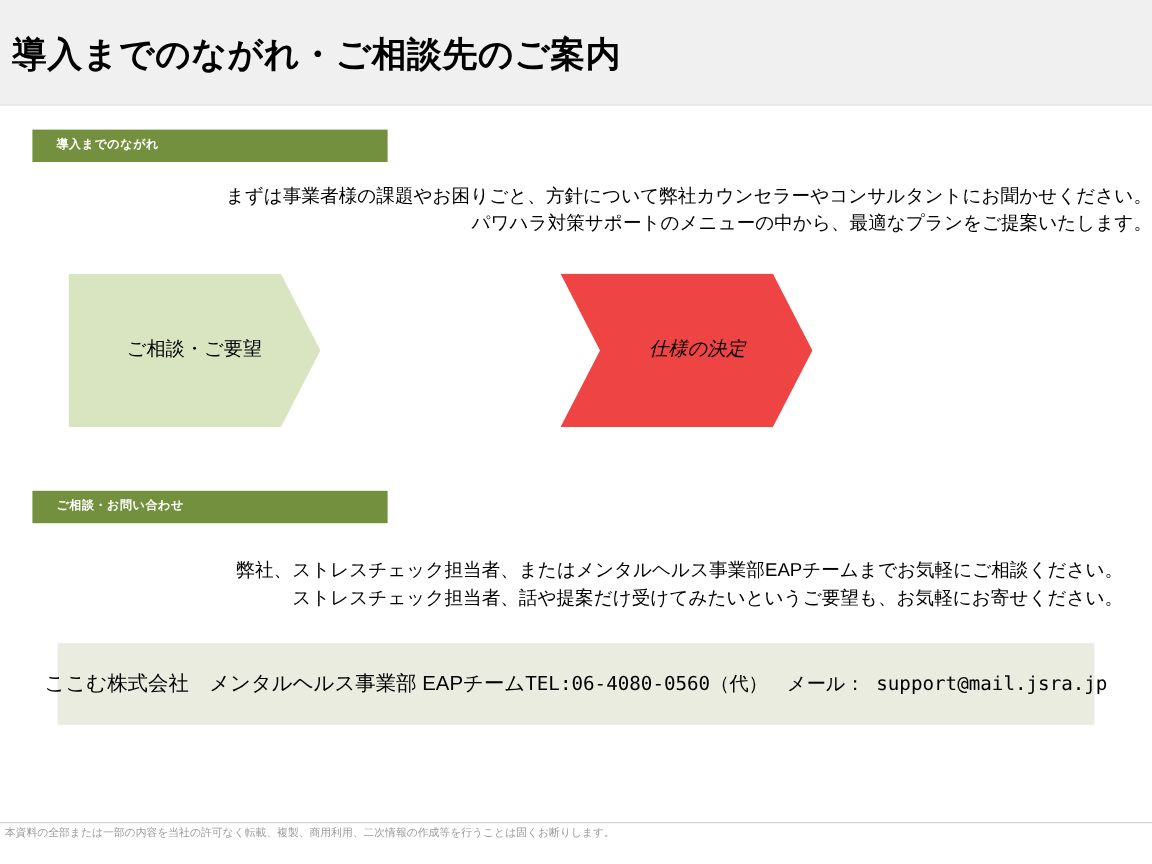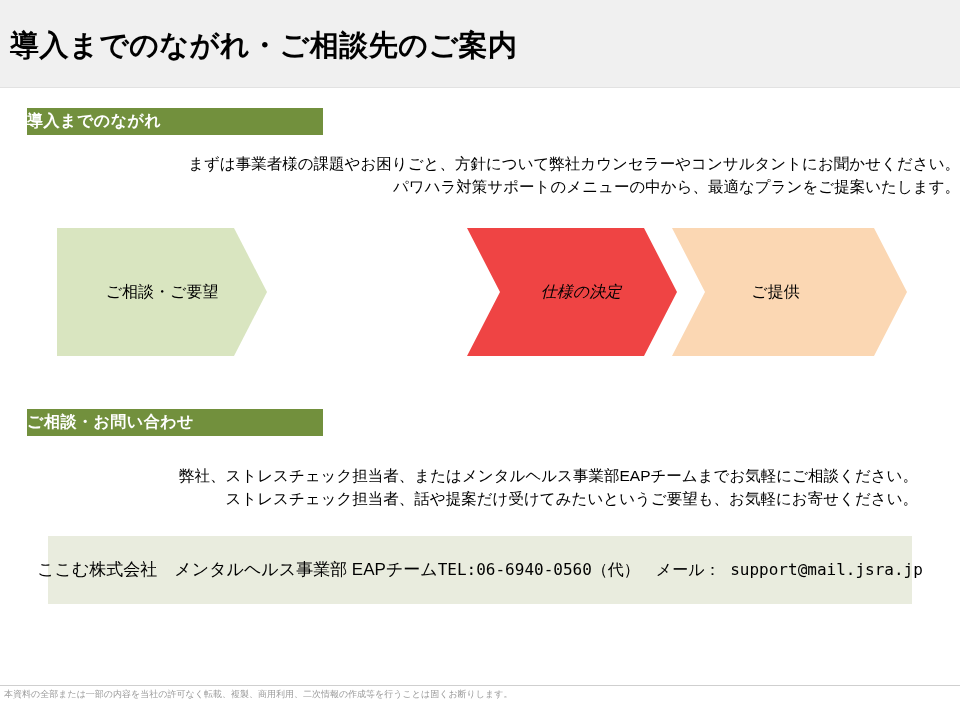--- a/index.html
+++ b/index.html
@@ -36,24 +36,24 @@
     letter-spacing: 0.5px;
     color: #000000;
     white-space: nowrap;
   }
 
   
   .section-bar {
     position: absolute;
     background: #72903d;
     color: #ffffff;
-    font-size: 16px;
+    font-size: 10px;
     font-weight: bold;
     line-height: 26px;
-    padding-left: 0;
+    padding-left: 20px;
     box-sizing: border-box;
     letter-spacing: 0.5px;
   }
   #section-bar-flow {
     left: 27px;
     top: 108px;
     width: 296px;
     height: 27px;
   }
   #section-bar-contact {
@@ -74,20 +74,21 @@
   }
   #flow-lead {
     left: 0;
     top: 152px;
     width: 960px;
   }
   #contact-lead {
     left: 0;
     top: 464px;
     width: 918px;
+    padding-left: 18px;
   }
   .lead > div { display: block; }
 
   
   .flow {
     position: absolute;
     left: 57px;
     top: 228px;
     width: 850px;
     height: 128px;
@@ -207,35 +208,30 @@
   <div class="chevron chev-1" style="background: rgb(217, 229, 192);">
     <span class="chev-label">
       <span>ご相談・ご要望</span>
     </span>
   </div>
   <div class="chevron chev-3" style="background: #ef4444; font-style: italic;">
     <span class="chev-label">
       <span>仕様の決定</span>
     </span>
   </div>
-  <div class="chevron chev-4" style="background: rgb(251, 215, 179);">
-    <span class="chev-label">
-      <span>ご提供</span>
-    </span>
-  </div>
 </div>
 
 <div class="section-bar" id="section-bar-contact" style="background: rgb(114, 144, 61);">ご相談・お問い合わせ</div>
 
 <div class="lead" id="contact-lead">
   <div>弊社、ストレスチェック担当者、またはメンタルヘルス事業部EAPチームまでお気軽にご相談ください。</div>
   <div>ストレスチェック担当者、話や提案だけ受けてみたいというご要望も、お気軽にお寄せください。</div>
 </div>
 
 <div class="contact-box" style="background: rgb(233, 236, 222);">
   <div class="contact-line-1">ここむ株式会社　メンタルヘルス事業部 EAPチーム</div>
-  <div class="contact-line-2">TEL:06-6940-0560（代）　メール： support@mail.jsra.jp</div>
+  <div class="contact-line-2">TEL:06-4080-0560（代）　メール： support@mail.jsra.jp</div>
 </div>
 
 <div class="footer-rule"></div>
 <div class="footer">
   <div class="footer-note">本資料の全部または一部の内容を当社の許可なく転載、複製、商用利用、二次情報の作成等を行うことは固くお断りします。</div>
 </div>
 
 </body></html>

